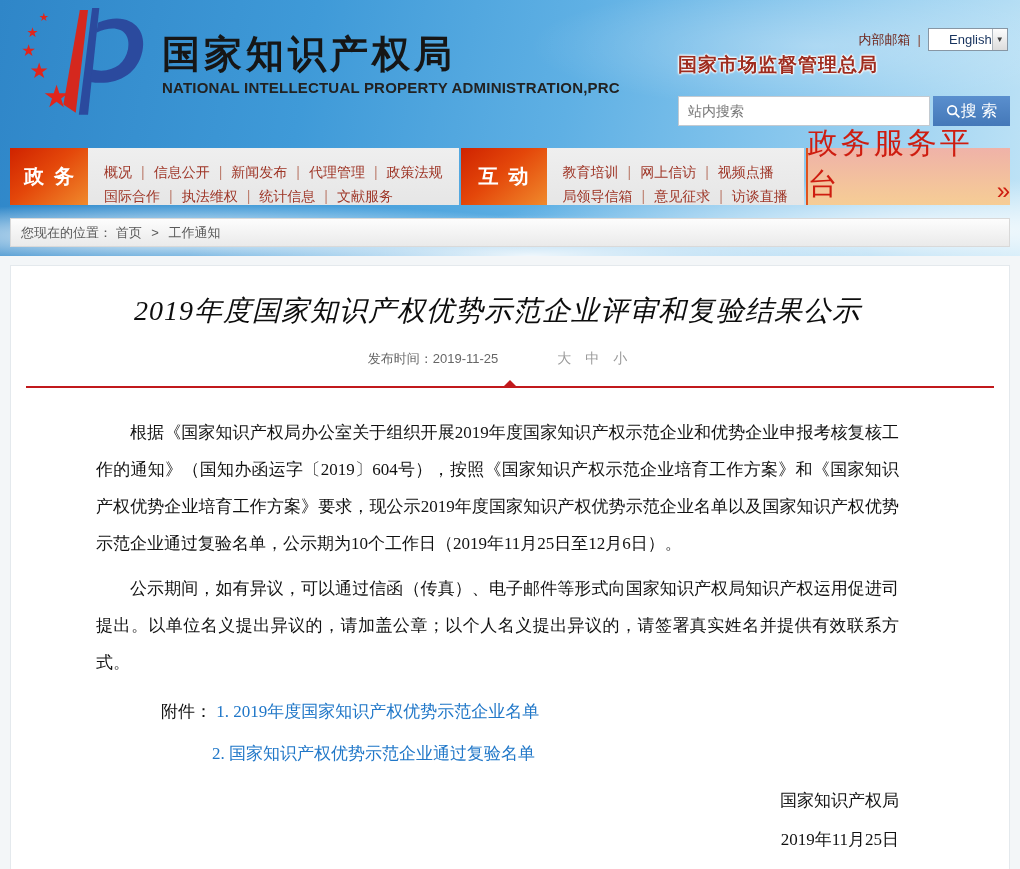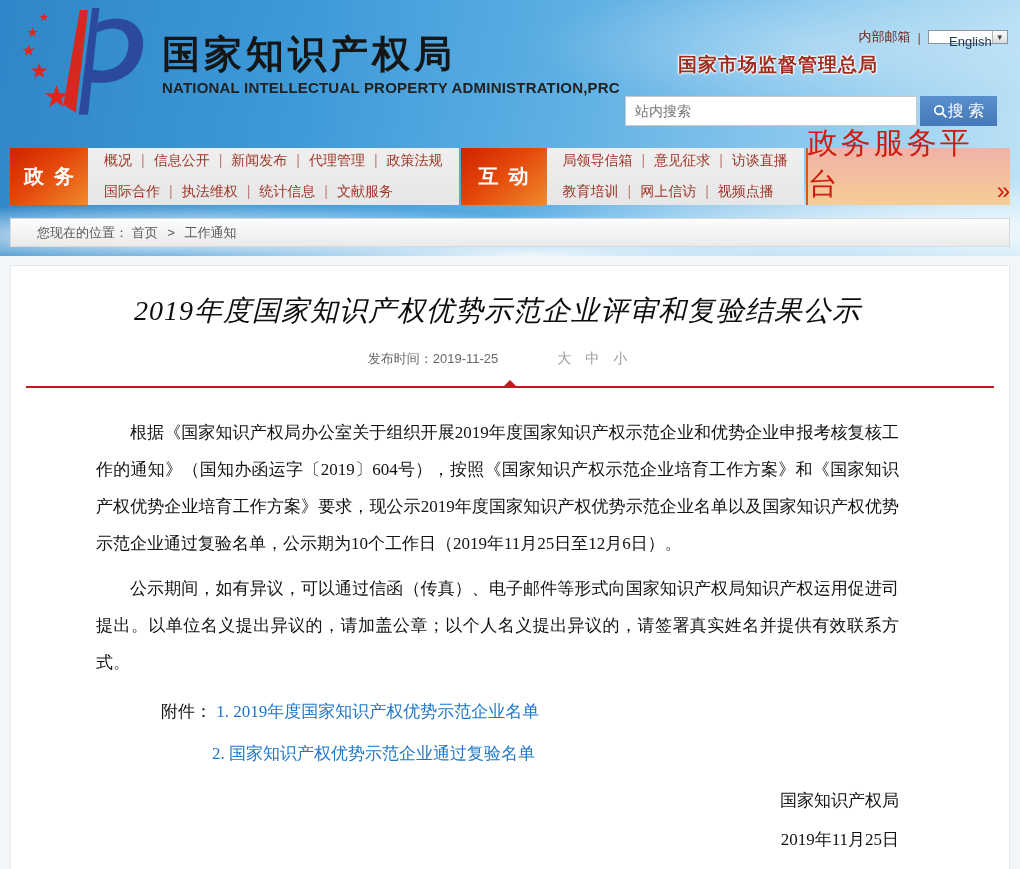--- a/index.html
+++ b/index.html
@@ -20,60 +20,60 @@
 
   .logo-wrap{ position:absolute; left:16px; top:6px; display:flex; align-items:flex-start; }
   .logo-mark{ width:142px; height:118px; }
   .site-names{ margin-left:4px; padding-top:26px; }
   .site-cn{ font-size:38px; font-weight:700; color:#161616; letter-spacing:4px; line-height:44px;}
   .site-en{ font-size:15px; font-weight:700; color:#222; margin-top:3px; letter-spacing:.2px;}
 
   .topbar{ position:absolute; top:8px; right:12px; display:flex; align-items:center; gap:7px;margin-top:20px; }
   .mailbox{ font-size:13px; color:#6e241a; cursor:pointer; }
   .topbar-sep{ color:#8a4a3a; font-size:13px; }
-  .lang-select{ width:80px; height:14px; background:#fff; border:1px solid #8796a4; display:flex; cursor:pointer;padding-left:20px; }
+  .lang-select{ width:80px; height:23px; background:#fff; border:1px solid #8796a4; display:flex; cursor:pointer;padding-left:20px; }
   .lang-text{ flex:1; text-align:center; font-size:13px; color:#17335e; line-height:21px; }
   .lang-arrow{ width:18px; border-left:1px solid #aeb6bd; background:linear-gradient(#fdfdfd,#dcdcdc);
                display:flex; align-items:center; justify-content:center; font-size:8px; color:#444; }
 
   .brand2{ position:absolute; top:52px; right:142px; font-size:19px; font-weight:700; color:#9e2c1f;
            letter-spacing:1px;
            text-shadow:0 1px 2px rgba(255,255,255,.95), 0 -1px 2px rgba(255,255,255,.95),
                        1px 0 2px rgba(255,255,255,.95), -1px 0 2px rgba(255,255,255,.95); }
 
-  .search-row{ position:absolute; top:96px; right:23px; width:372px; height:30px; display:flex; }
+  .search-row{ position:absolute; top:96px; right:10px; width:332px; height:30px; display:flex; }
   .search-input{ flex:1; height:30px; border:1px solid #c3cad1; padding:0 9px; font-size:14px; color:#444;
                  font-family:"Liberation Sans",sans-serif; outline:none; }
   .search-input::placeholder{ color:#777; }
   .search-btn{ width:77px; height:30px; margin-left:3px; border:none; cursor:pointer;
                background:linear-gradient(#5a8fce,#4478b8); color:#fff; font-size:16px;
                display:flex; align-items:center; justify-content:center; 
                font-family:"Liberation Sans",sans-serif; }
 
   
   .nav{ display:flex; height:57px; margin:0 10px; }
   .nav-block{ flex:0 0 78px; background:linear-gradient(140deg,#cf2300 0%,#e4470a 45%,#f08a2c 100%);
               color:#fff; font-size:20px; font-weight:700; letter-spacing:10px; text-indent:10px;
               display:flex; align-items:center; justify-content:center; cursor:pointer;font-family:Liberation Serif, serif; }
   .nav-block.hudong{ flex:0 0 86px; margin-left:2px; }
   .menu-box{ background:linear-gradient(#efefef,#e6e6e6); display:flex; flex-direction:column;
-             justify-content:space-between; gap:6px; padding:4px 16px; }
+             justify-content:flex-start; gap:6px; padding:16px 16px; }
   .menu-box.m1{ flex:0 0 340px; }
   .menu-box.m2{ flex:0 0 204px; }
   .menu-row{ display:flex; }
   .menu-row .mi{ font-size:14px; color:#9e3526; white-space:nowrap; cursor:pointer; }
   .menu-row .mi:not(:last-child)::after{ content:"|"; color:#bd8071; margin:0 9px; font-weight:400; }
   .service-banner{ flex:1; margin-left:2px; border-left:2px solid #df521d;
                    background:linear-gradient(#efb2a8,#f6cd95);
                    display:flex; align-items:flex-end; justify-content:center; gap:12px; cursor:pointer; }
   .service-text{ font-size:30px; color:#ce1d10; letter-spacing:3px; font-weight:400; }
   .service-arrow{ font-size:24px; color:#ce1d10; }
 
   
-  .breadcrumb{ margin:13px 10px 0; height:29px; line-height:27px; padding-left:26px;
+  .breadcrumb{ margin:13px 10px 0; height:29px; line-height:27px; padding-left:10px;
                background:linear-gradient(#fdfdfd,#eaeaea); border:1px solid #d9d9d9;
                font-size:13px; color:#595959; }
   .breadcrumb a{ color:#595959; text-decoration:none; cursor:pointer; }
   .crumb-sep{ margin:0 6px; }
 
   
   .card{ margin:9px 10px 0; height:614px; background:#fff; border:1px solid #e4e9ed; border-bottom:none;
          padding:26px 110px 0 85px; overflow:hidden;
          font-family:"Liberation Serif","DejaVu Serif",serif; }
   .article-title{ text-align:center; font-size:28px; font-weight:400; color:#0d0d0d; letter-spacing:1px;font-style:italic; }
@@ -153,28 +153,28 @@
       <div class="menu-row">
         <span class="mi">国际合作</span>
         <span class="mi">执法维权</span>
         <span class="mi">统计信息</span>
         <span class="mi">文献服务</span>
       </div>
     </div>
     <div class="nav-block hudong">互动</div>
     <div class="menu-box m2">
       <div class="menu-row">
+        <span class="mi">教育培训</span>
+        <span class="mi">网上信访</span>
+        <span class="mi">视频点播</span>
+      </div>
+      <div class="menu-row">
         <span class="mi">局领导信箱</span>
         <span class="mi">意见征求</span>
         <span class="mi">访谈直播</span>
-      </div>
-      <div class="menu-row">
-        <span class="mi">教育培训</span>
-        <span class="mi">网上信访</span>
-        <span class="mi">视频点播</span>
       </div>
     </div>
     <div class="service-banner">
       <span class="service-text">政务服务平台</span>
       <span class="service-arrow">»</span>
     </div>
   </div>
 
   <div class="breadcrumb">
     <span>您现在的位置：</span>

